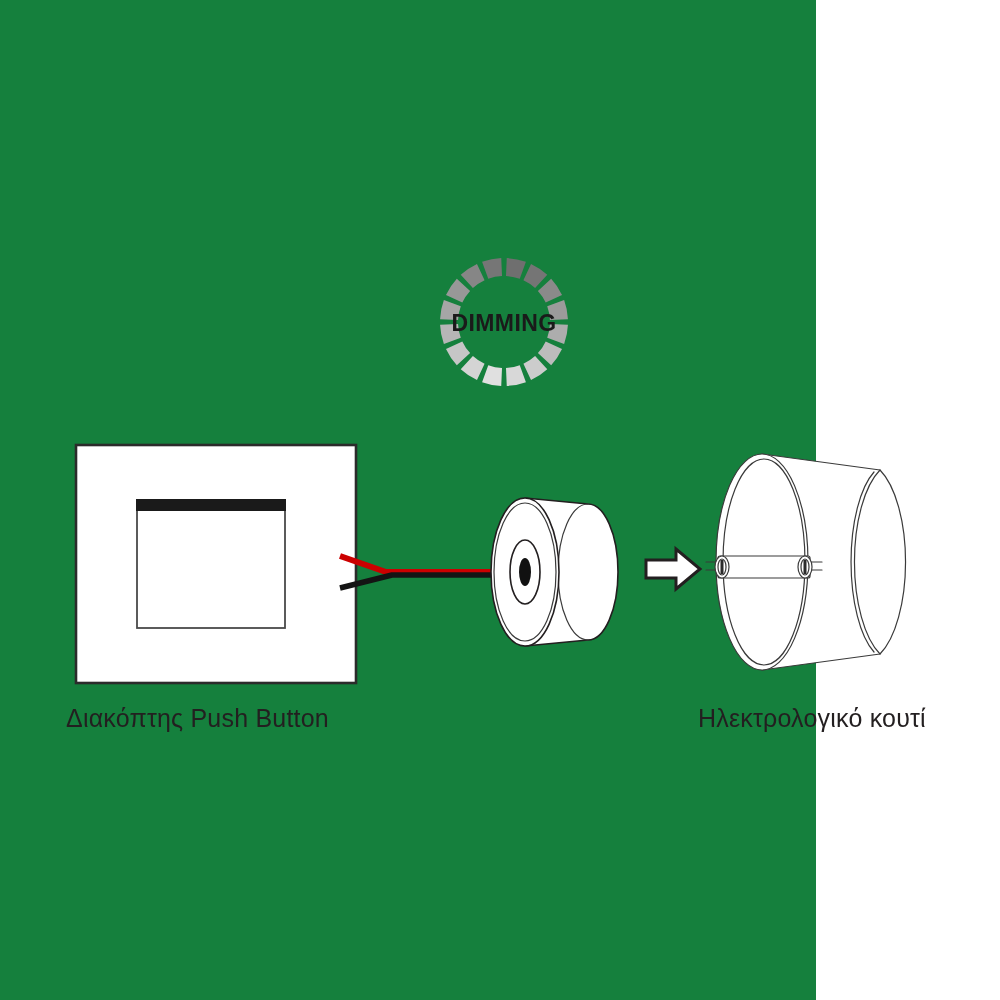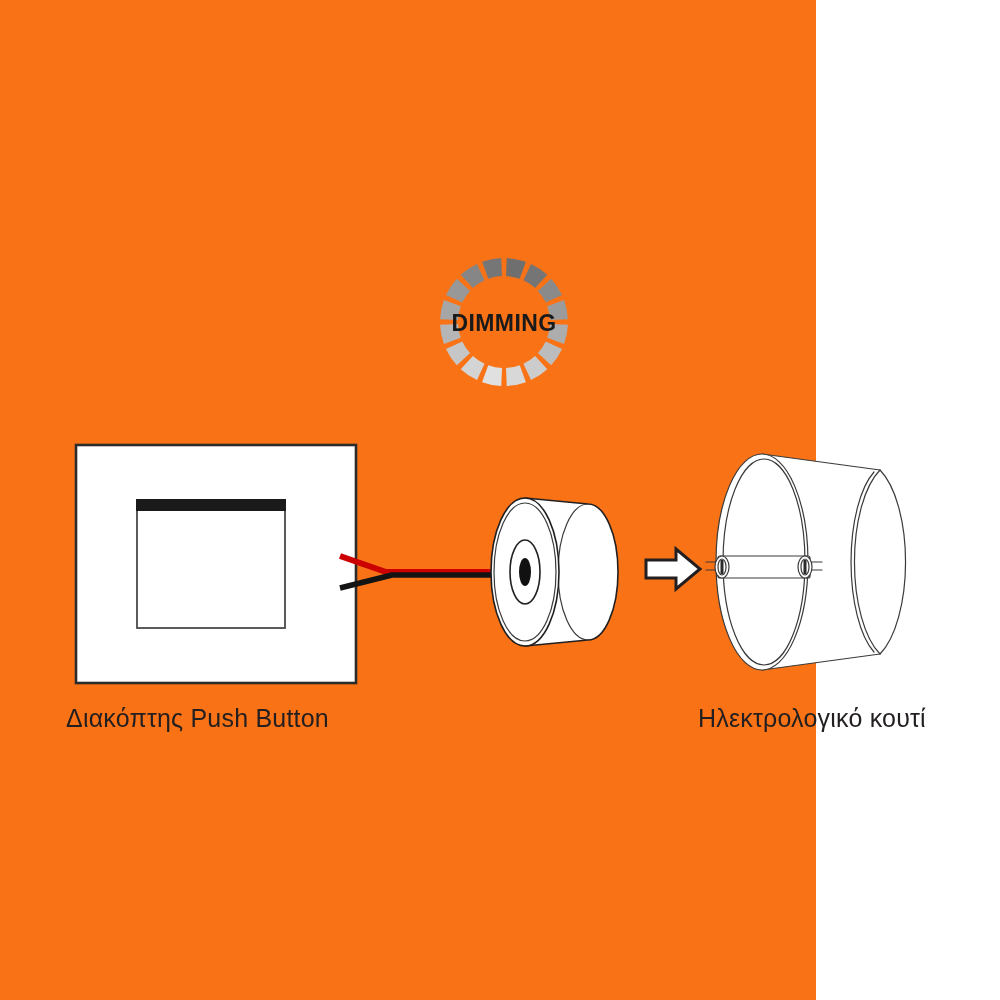--- a/index.html
+++ b/index.html
@@ -10,21 +10,21 @@
   body {
     width: 1000px;
     height: 1000px;
     font-family: "Liberation Sans", sans-serif;
     overflow: hidden;
   }
   #diagram-root {
     position: relative;
     width: 816px;
     height: 1000px;
-    background: #f97316;
+    background: #15803d;
   }
   svg.scene {
     position: absolute;
     top: 0;
     left: 0;
     width: 1000px;
     height: 1000px;
     display: block;
   }
   .caption-text {

